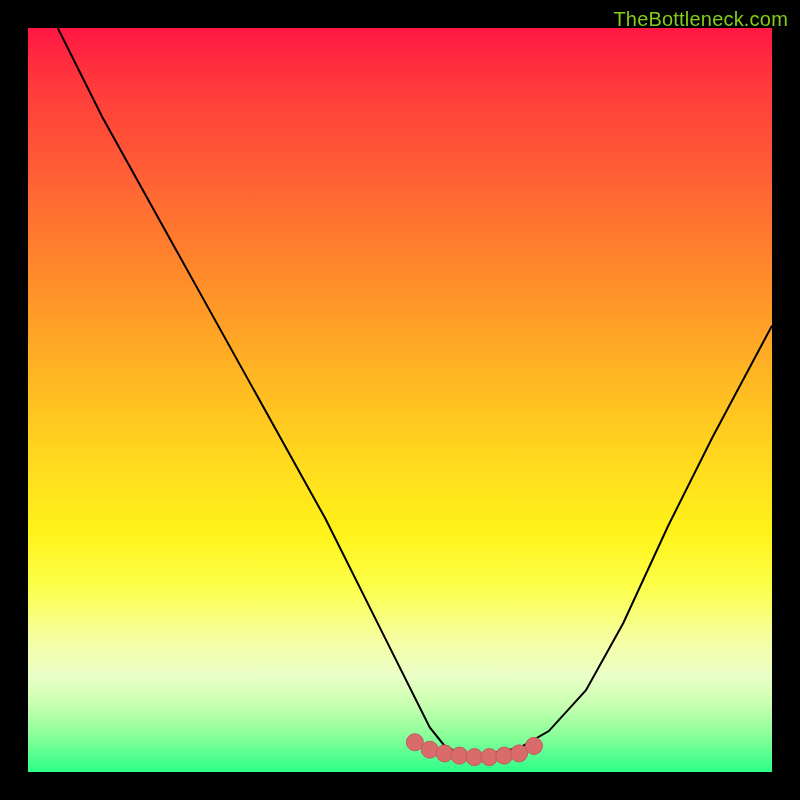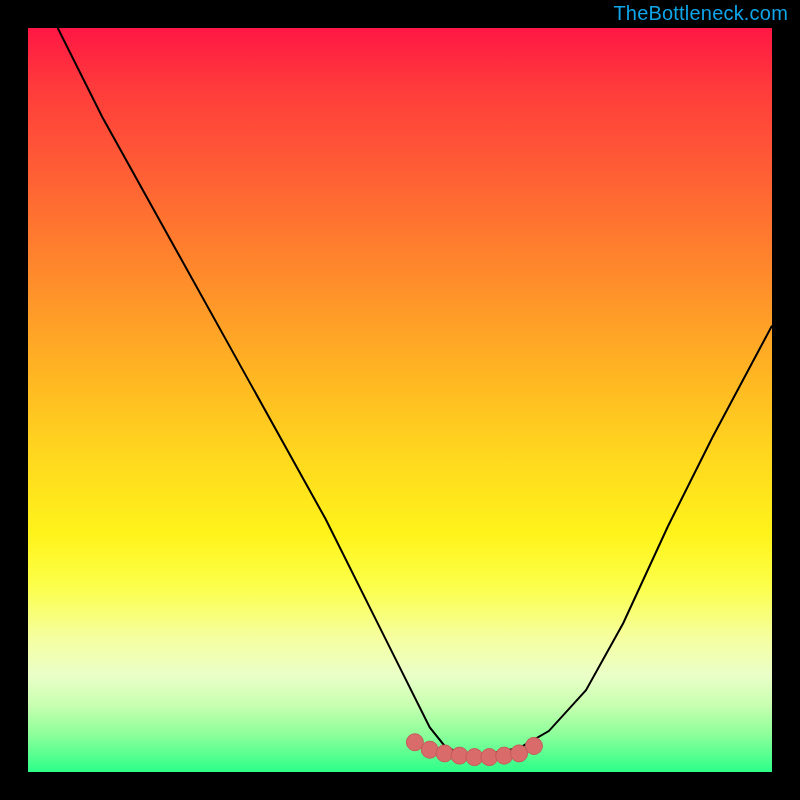--- a/index.html
+++ b/index.html
@@ -6,23 +6,23 @@
   body {
     width: 800px;
     height: 800px;
     background: #000;
     position: relative;
     font-family: Arial, Helvetica, sans-serif;
     overflow: hidden;
   }
   .watermark {
     position: absolute;
-    top: 2px;
+    top: 8px;
     right: 12px;
-    color: #0ea5e9;
+    color: #84cc16;
     font-size: 20px;
     font-weight: 500;
     z-index: 10;
     letter-spacing: 0.2px;
   }
   .plot-area {
     position: absolute;
     left: 28px;
     top: 28px;
     width: 744px;

